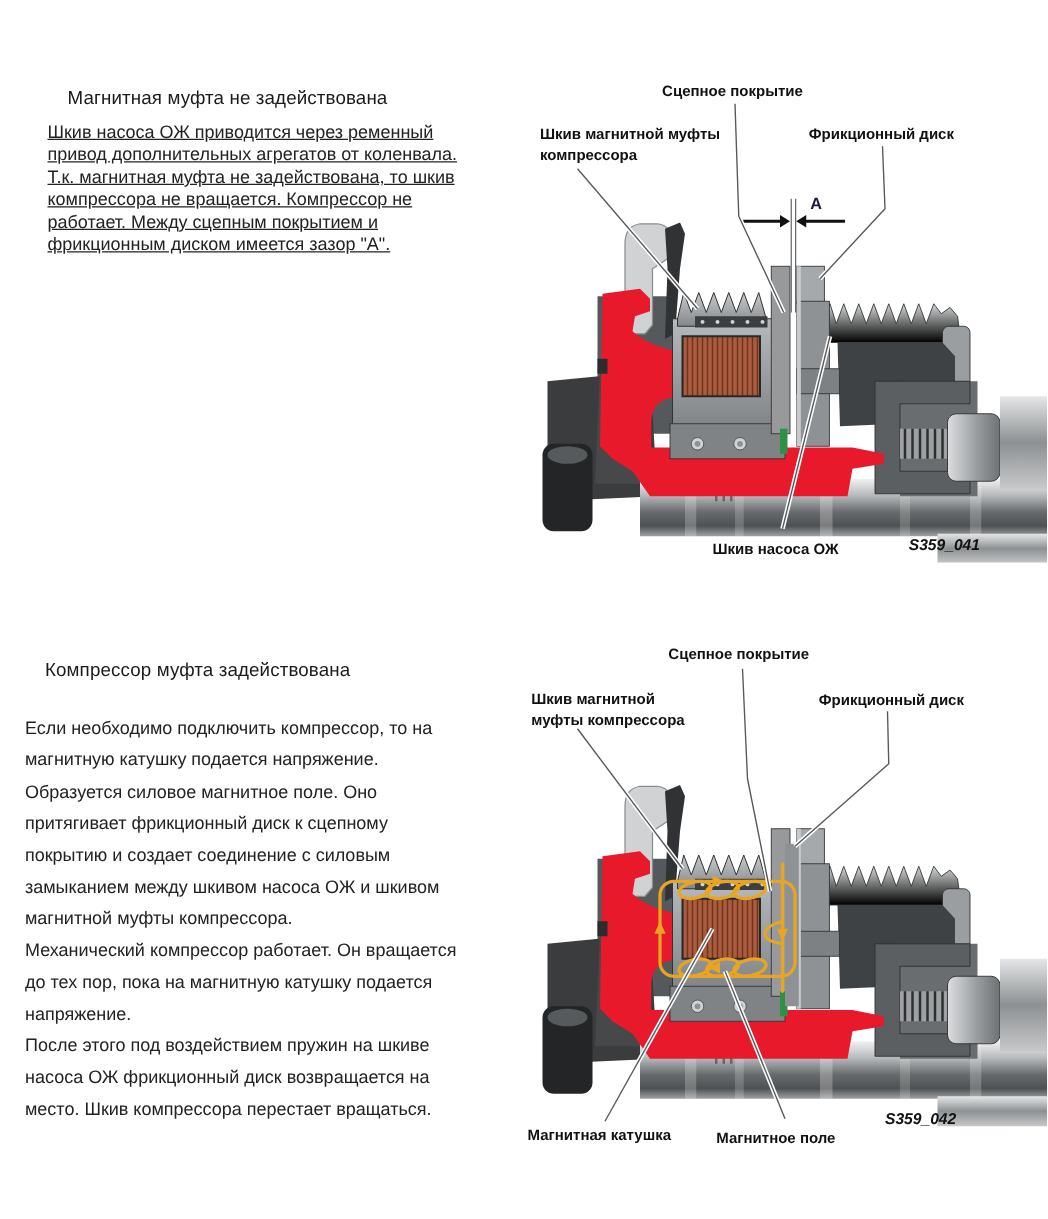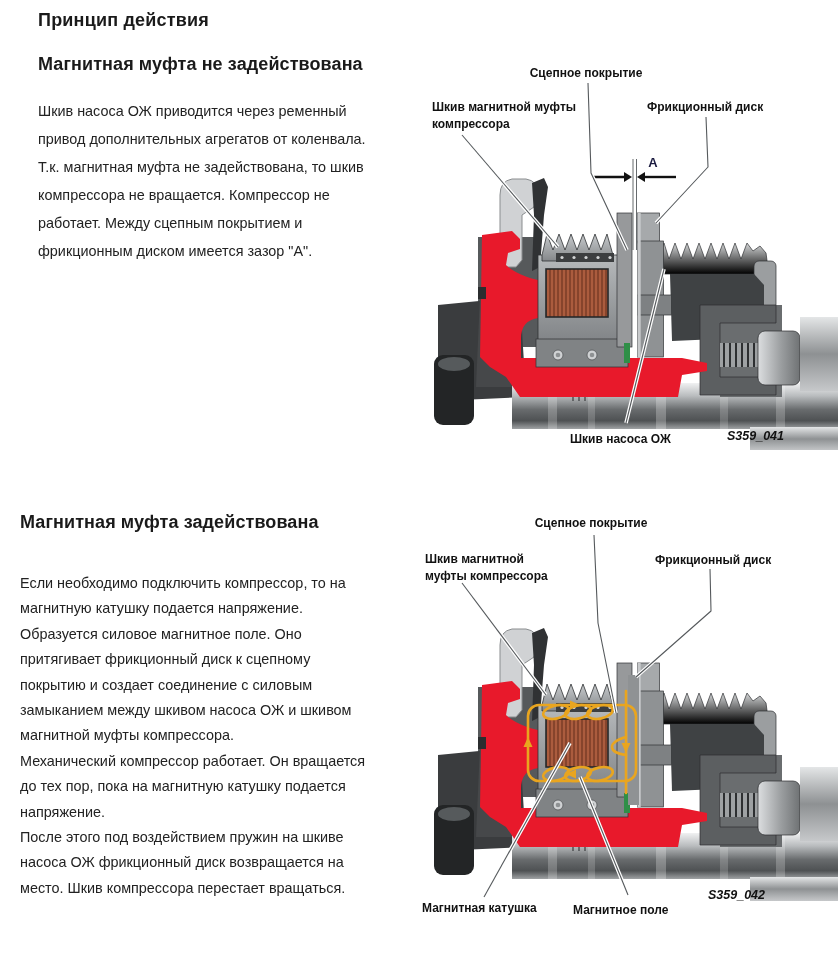--- a/index.html
+++ b/index.html
@@ -1,24 +1,24 @@
 <!DOCTYPE html>
 <html><head>
 <meta charset="utf-8">
 <style>
   html,body{margin:0;padding:0;background:#fff;}
   .page{position:relative;width:838px;height:975px;background:#ffffff;overflow:hidden;
         font-family:"Liberation Sans",sans-serif;color:#1a1a1a;}
   .page-title{position:absolute;left:38px;top:10px;margin:0;font-size:18px;font-weight:bold;letter-spacing:.2px;}
-  .sec-heading{position:absolute;margin:0;font-size:18px;font-weight:bold;letter-spacing:.1px;}
+  .sec-heading{position:absolute;margin:16px;font-size:15px;font-weight:normal;letter-spacing:.1px;}
   .sec1-heading{left:38px;top:54px;}
   .sec2-heading{left:20px;top:512px;}
   .body-text{position:absolute;margin:0;font-size:14.4px;font-weight:normal;
              white-space:pre-line;color:#222;}
-  .body1{left:38px;top:97px;line-height:28px;width:400px;}
+  .body1{left:38px;top:97px;line-height:18px;width:400px;text-decoration:underline;}
   .body2{left:20px;top:550px;line-height:25.4px;width:410px;margin-top:21px;}
   figure.fig{position:absolute;margin:0;}
   .fig1{left:420px;top:55px;}
   .fig2{left:420px;top:505px;}
   svg text{font-family:"Liberation Sans",sans-serif;font-weight:bold;font-size:12px;fill:#111;}
   svg text.gap-letter{font-size:13px;fill:#1b1b40;}
   svg text.fig-code{font-style:italic;font-size:12.5px;}
   .leader-case{stroke:#ffffff;stroke-width:3.6;fill:none;stroke-linejoin:round;}
   .leader{stroke:#55595c;stroke-width:1.1;fill:none;stroke-linejoin:round;}
   .defs-holder{position:absolute;width:0;height:0;overflow:hidden;}
@@ -140,21 +140,20 @@
       <g>
         <rect x="14" y="300" width="40" height="70" rx="9" fill="#232526"></rect>
         <ellipse cx="34" cy="309" rx="16" ry="7" fill="#565a5c"></ellipse>
       </g>
     </g>
   </defs>
 </svg>
 
 <main class="page">
 
-  <h1 class="page-title">Принцип действия</h1>
 
   <section>
     <h2 class="sec-heading sec1-heading">Магнитная муфта не задействована</h2>
     <p class="body-text body1">Шкив насоса ОЖ приводится через ременный
 привод дополнительных агрегатов от коленвала.
 Т.к. магнитная муфта не задействована, то шкив
 компрессора не вращается. Компрессор не
 работает. Между сцепным покрытием и
 фрикционным диском имеется зазор "А".</p>
   </section>
@@ -187,21 +186,21 @@
       <text x="166" y="22" text-anchor="middle">Сцепное покрытие</text>
       <text x="12" y="56">Шкив магнитной муфты</text>
       <text x="12" y="73">компрессора</text>
       <text x="227" y="56">Фрикционный диск</text>
       <text x="150" y="388">Шкив насоса ОЖ</text>
       <text class="fig-code" x="307" y="385">S359_041</text>
     </svg>
   </figure>
 
   <section>
-    <h2 class="sec-heading sec2-heading">Магнитная муфта задействована</h2>
+    <h2 class="sec-heading sec2-heading">Компрессор муфта задействована</h2>
     <p class="body-text body2">Если необходимо подключить компрессор, то на
 магнитную катушку подается напряжение.
 Образуется силовое магнитное поле. Оно
 притягивает фрикционный диск к сцепному
 покрытию и создает соединение с силовым
 замыканием между шкивом насоса ОЖ и шкивом
 магнитной муфты компрессора.
 Механический компрессор работает. Он вращается
 до тех пор, пока на магнитную катушку подается
 напряжение.

